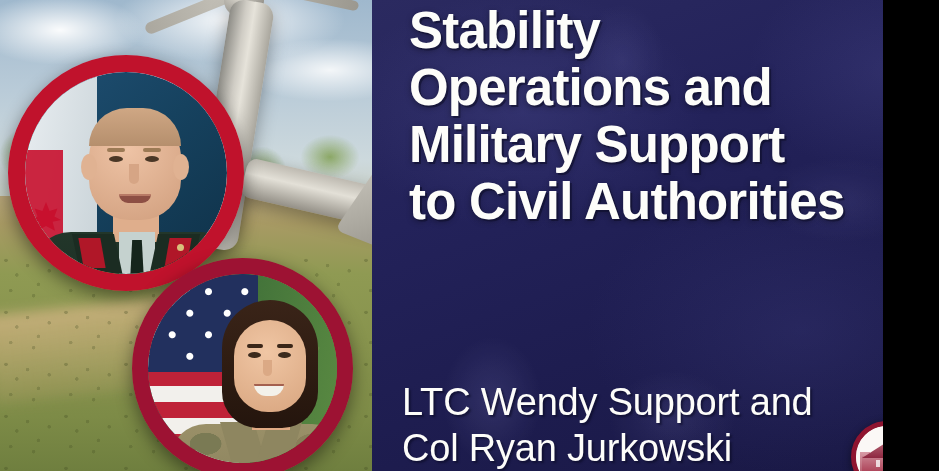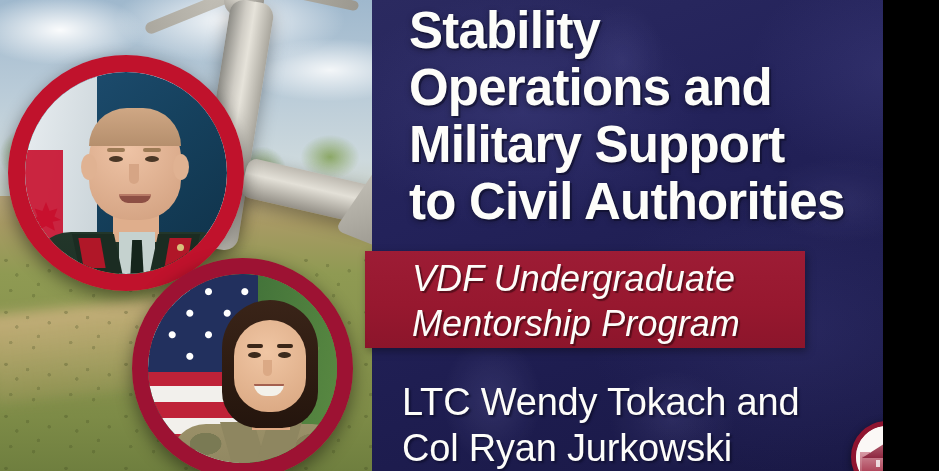--- a/index.html
+++ b/index.html
@@ -290,26 +290,22 @@
 
   <div class="navy-panel">
     <div class="navy-texture"></div>
   </div>
 
   <div class="title">Stability
 Operations and
 Military Support
 to Civil Authorities</div>
 
-  <div class="subtitle-band">
-    <div class="subtitle">VDF Undergraduate
-Mentorship Program</div>
-  </div>
-
-  <div class="presenters">LTC Wendy Tokach and
+
+  <div class="presenters">LTC Wendy Support and
 Col Ryan Jurkowski</div>
 
   <div class="portrait portrait-1">
     <div class="pf">
       <div class="p1-bg"></div>
       <div class="p1-flagwhite"></div>
       <div class="p1-flagred"></div>
       <div class="p1-maple"></div>
       <div class="p1-tunic"></div>
       <div class="p1-neck"></div>

